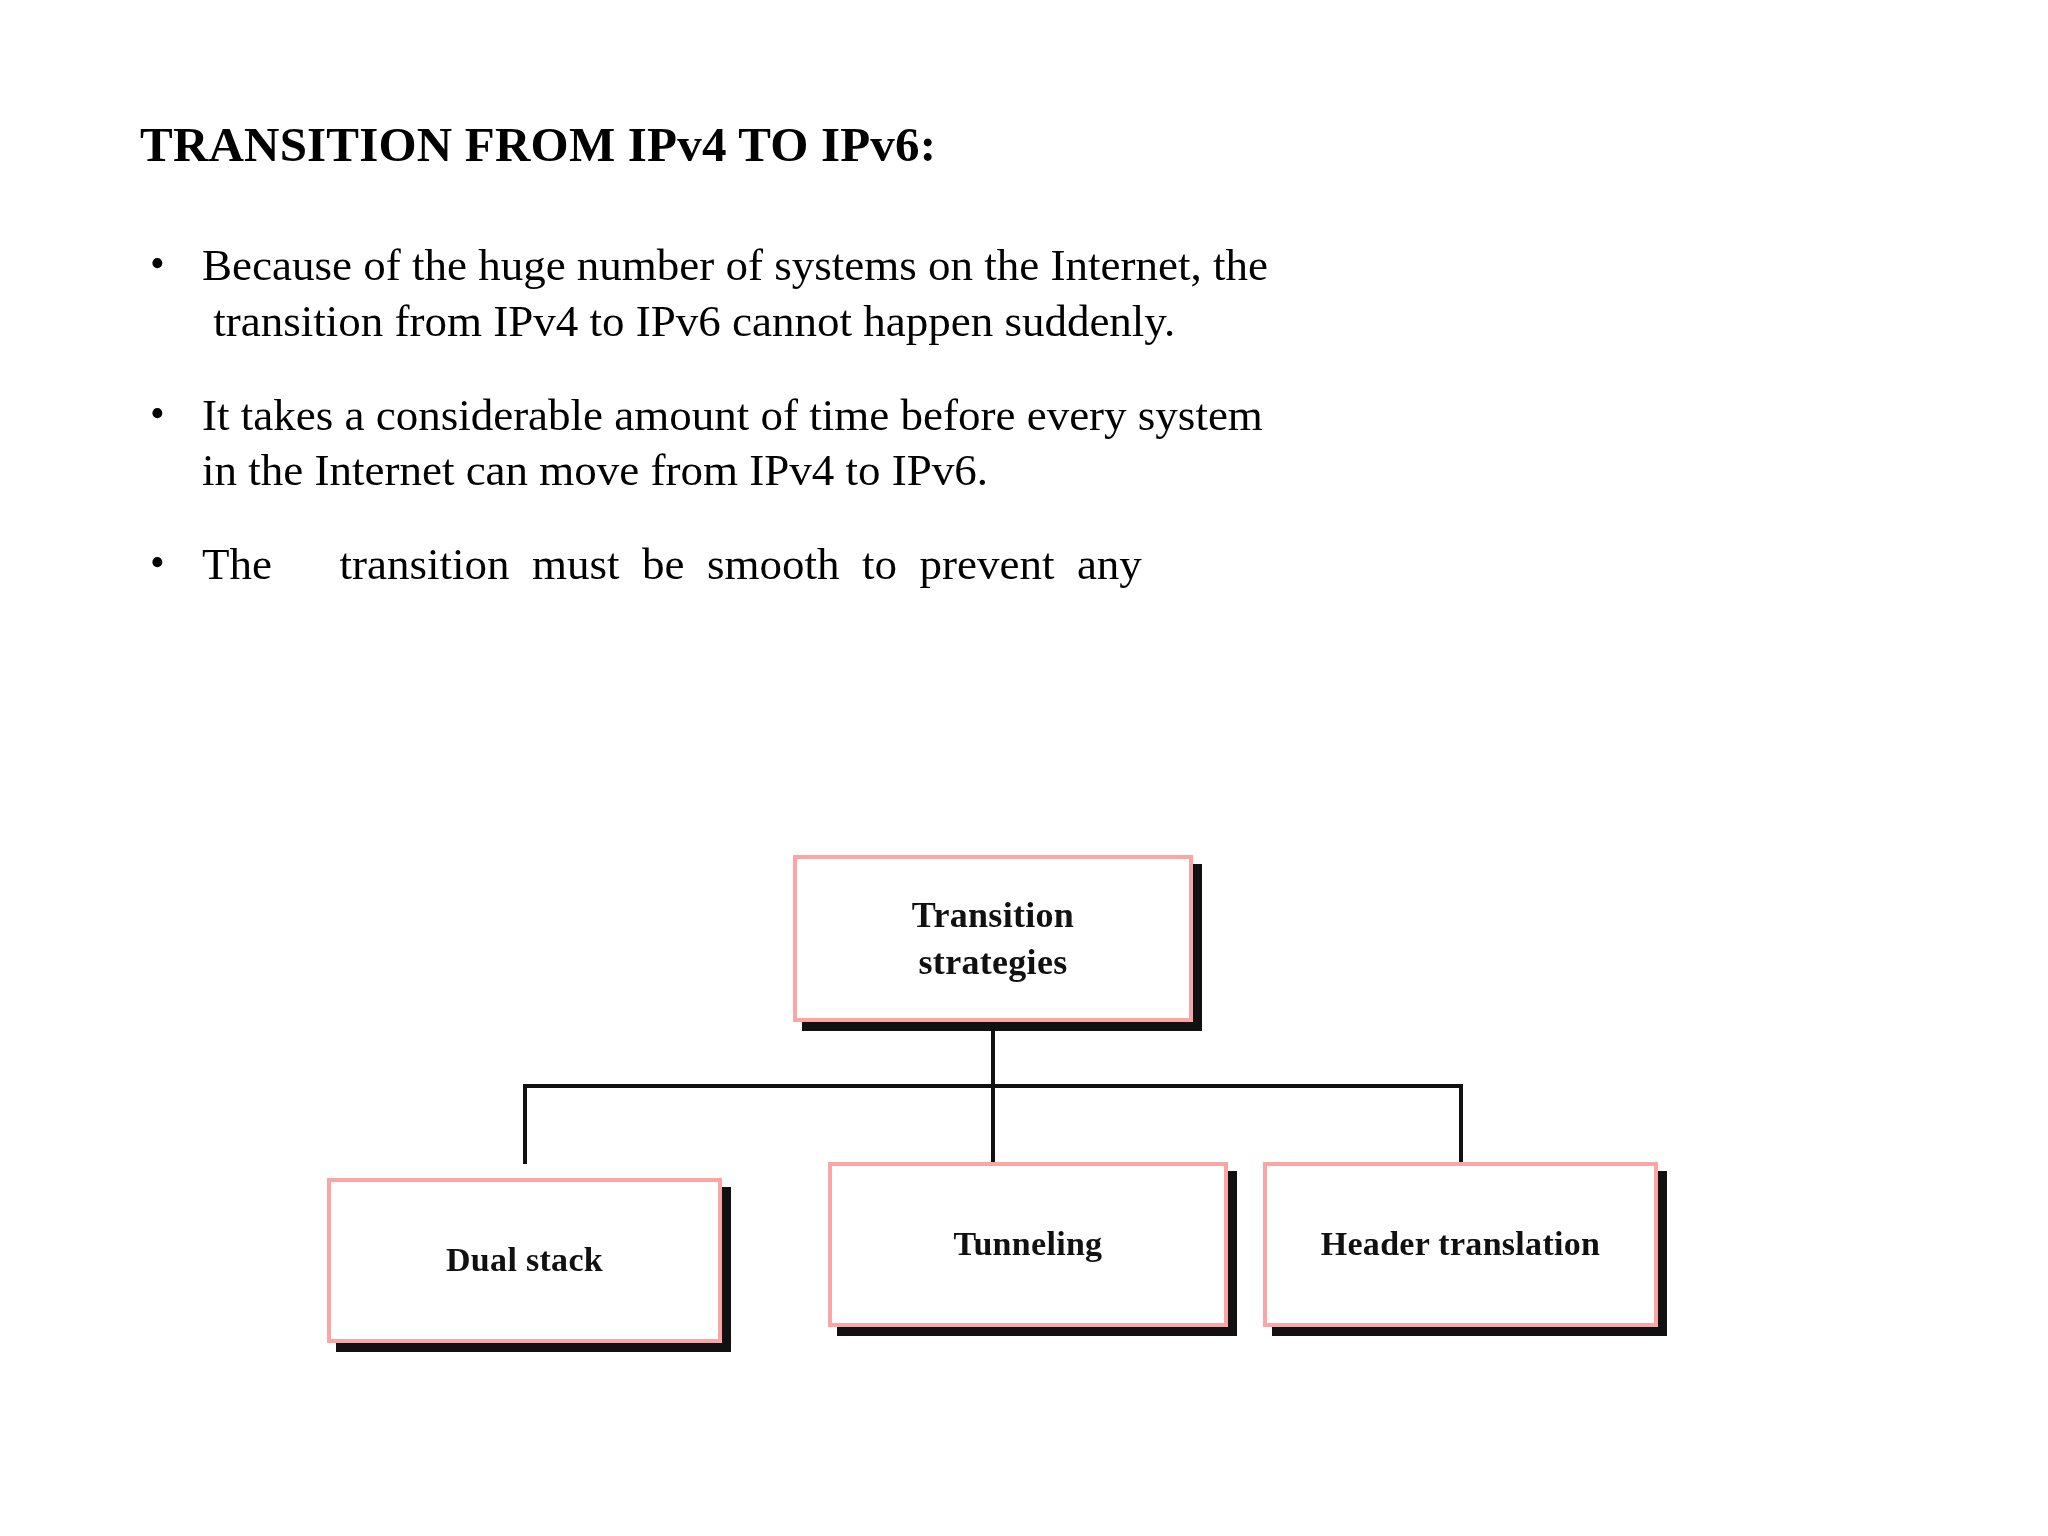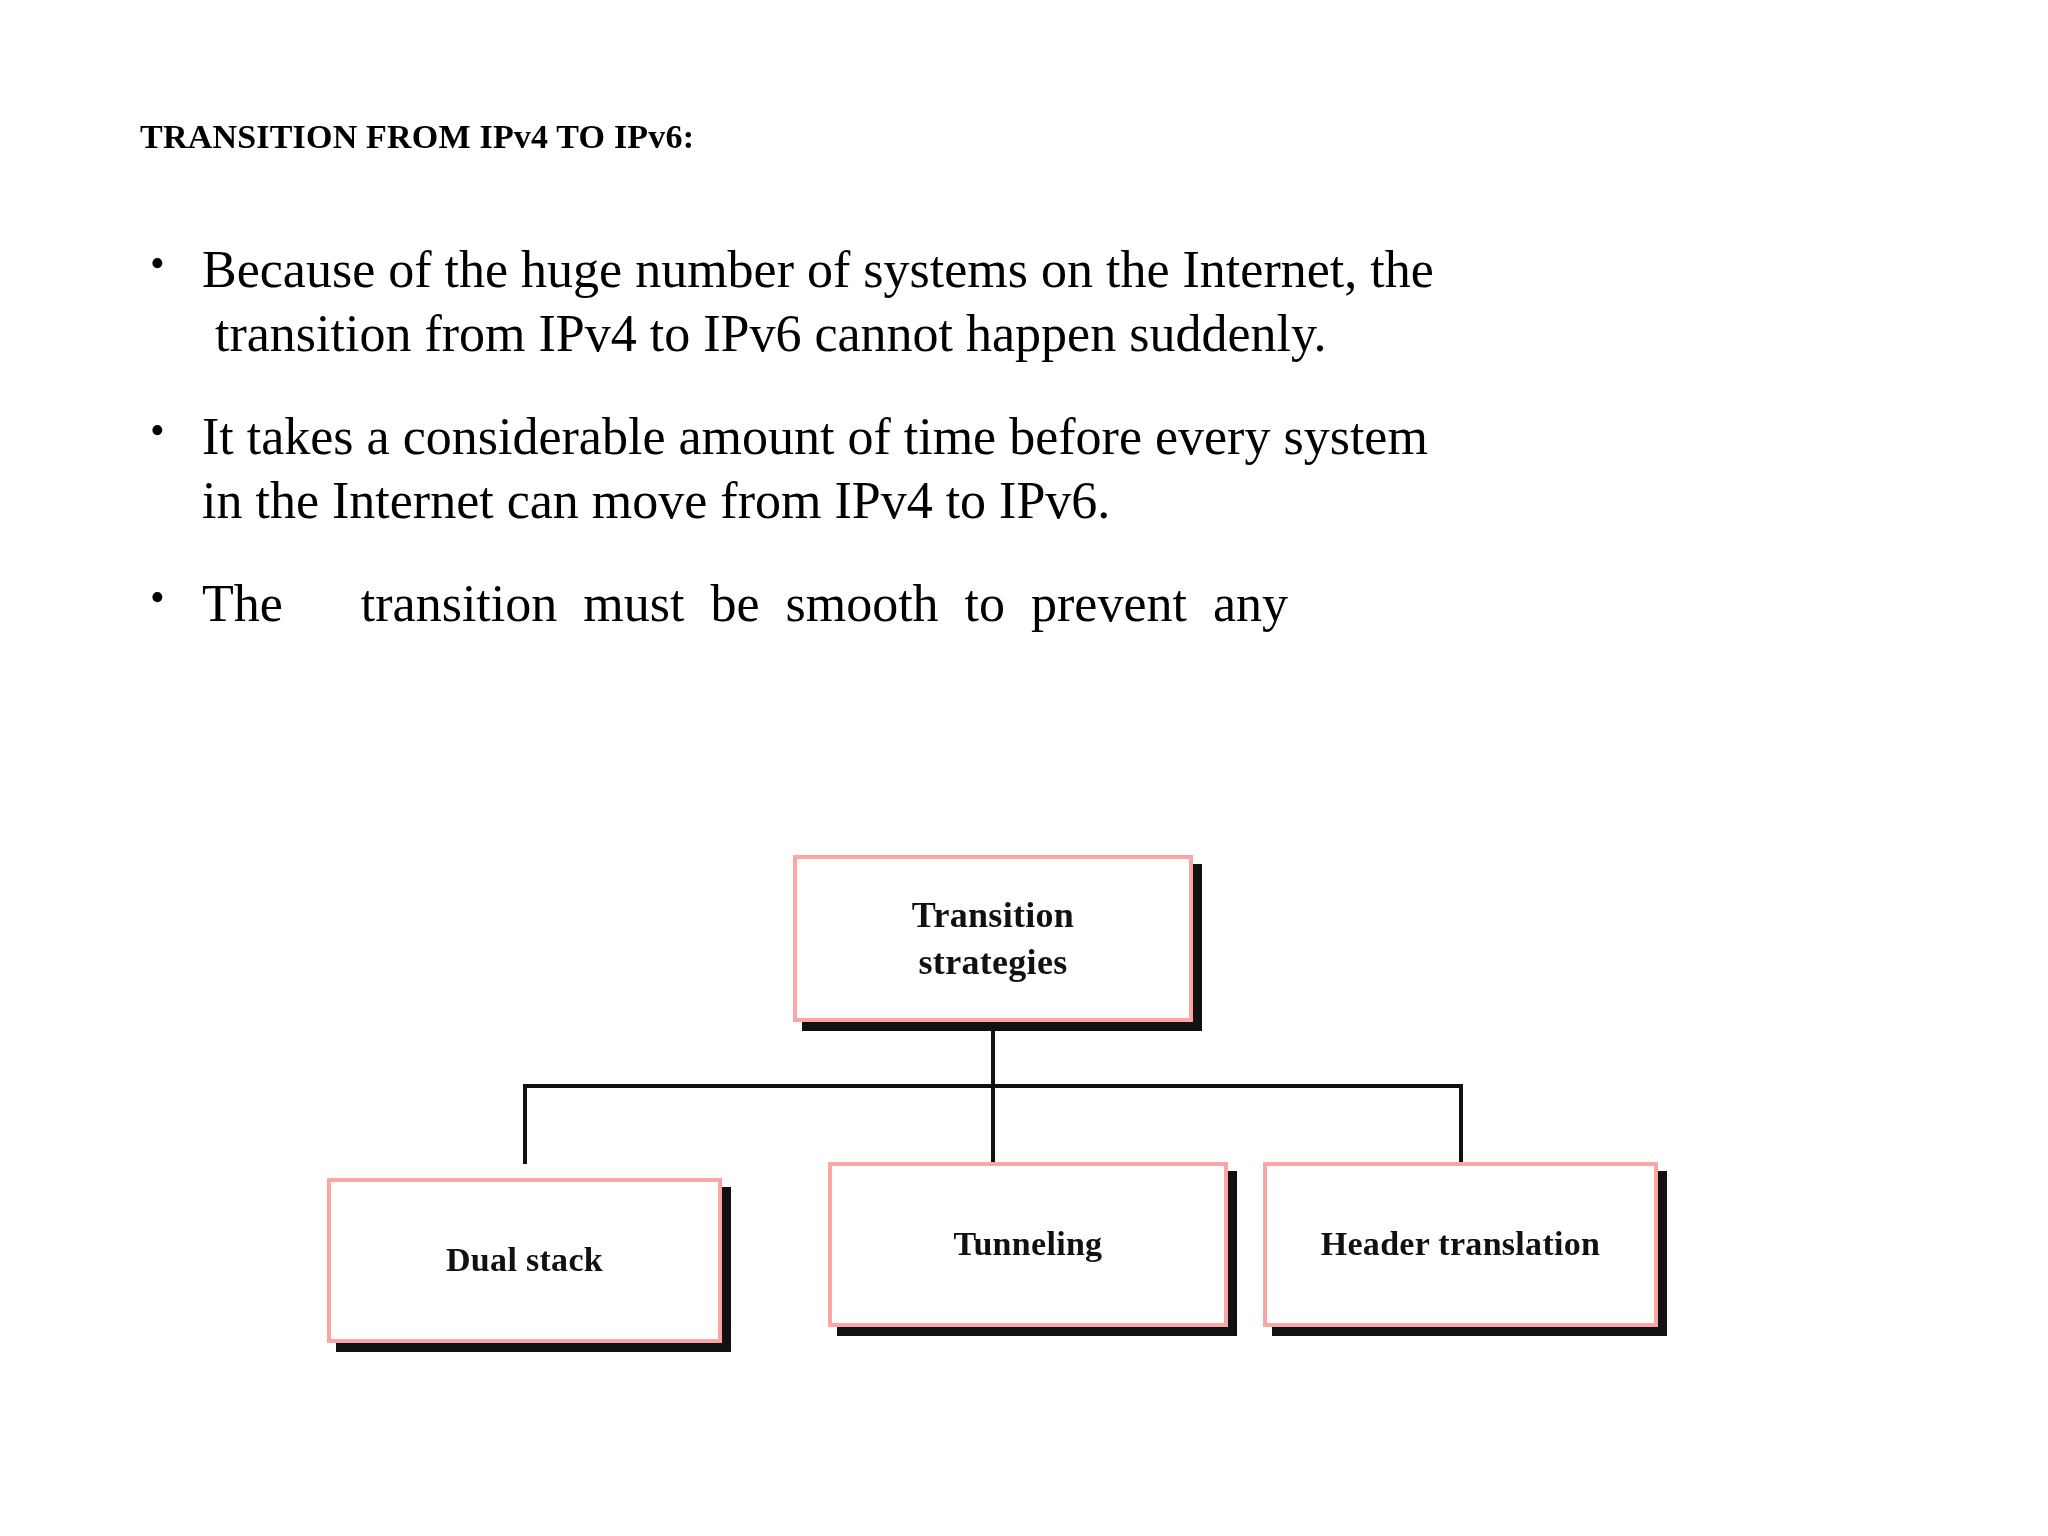--- a/index.html
+++ b/index.html
@@ -22,21 +22,21 @@
     width: 2048px;
     height: 1536px;
     background: #ffffff;
   }
 
   
   .title {
     position: absolute;
     left: 140px;
     top: 118px;
-    font-size: 34px;
+    font-size: 49px;
     font-weight: bold;
     letter-spacing: 0.2px;
     white-space: nowrap;
     line-height: 1.1;
   }
 
   
   .bullets {
     position: absolute;
     left: 140px;
@@ -52,21 +52,21 @@
     flex: 0 0 auto;
     width: 62px;
     font-size: 42px;
     line-height: 1.22;
     text-align: left;
     padding-left: 10px;
     box-sizing: border-box;
   }
   .bullet-text {
     flex: 1 1 auto;
-    font-size: 52px;
+    font-size: 45px;
     line-height: 1.24;
   }
   .bullet-text .line {
     display: block;
     white-space: pre;
   }
 
   
 
   

